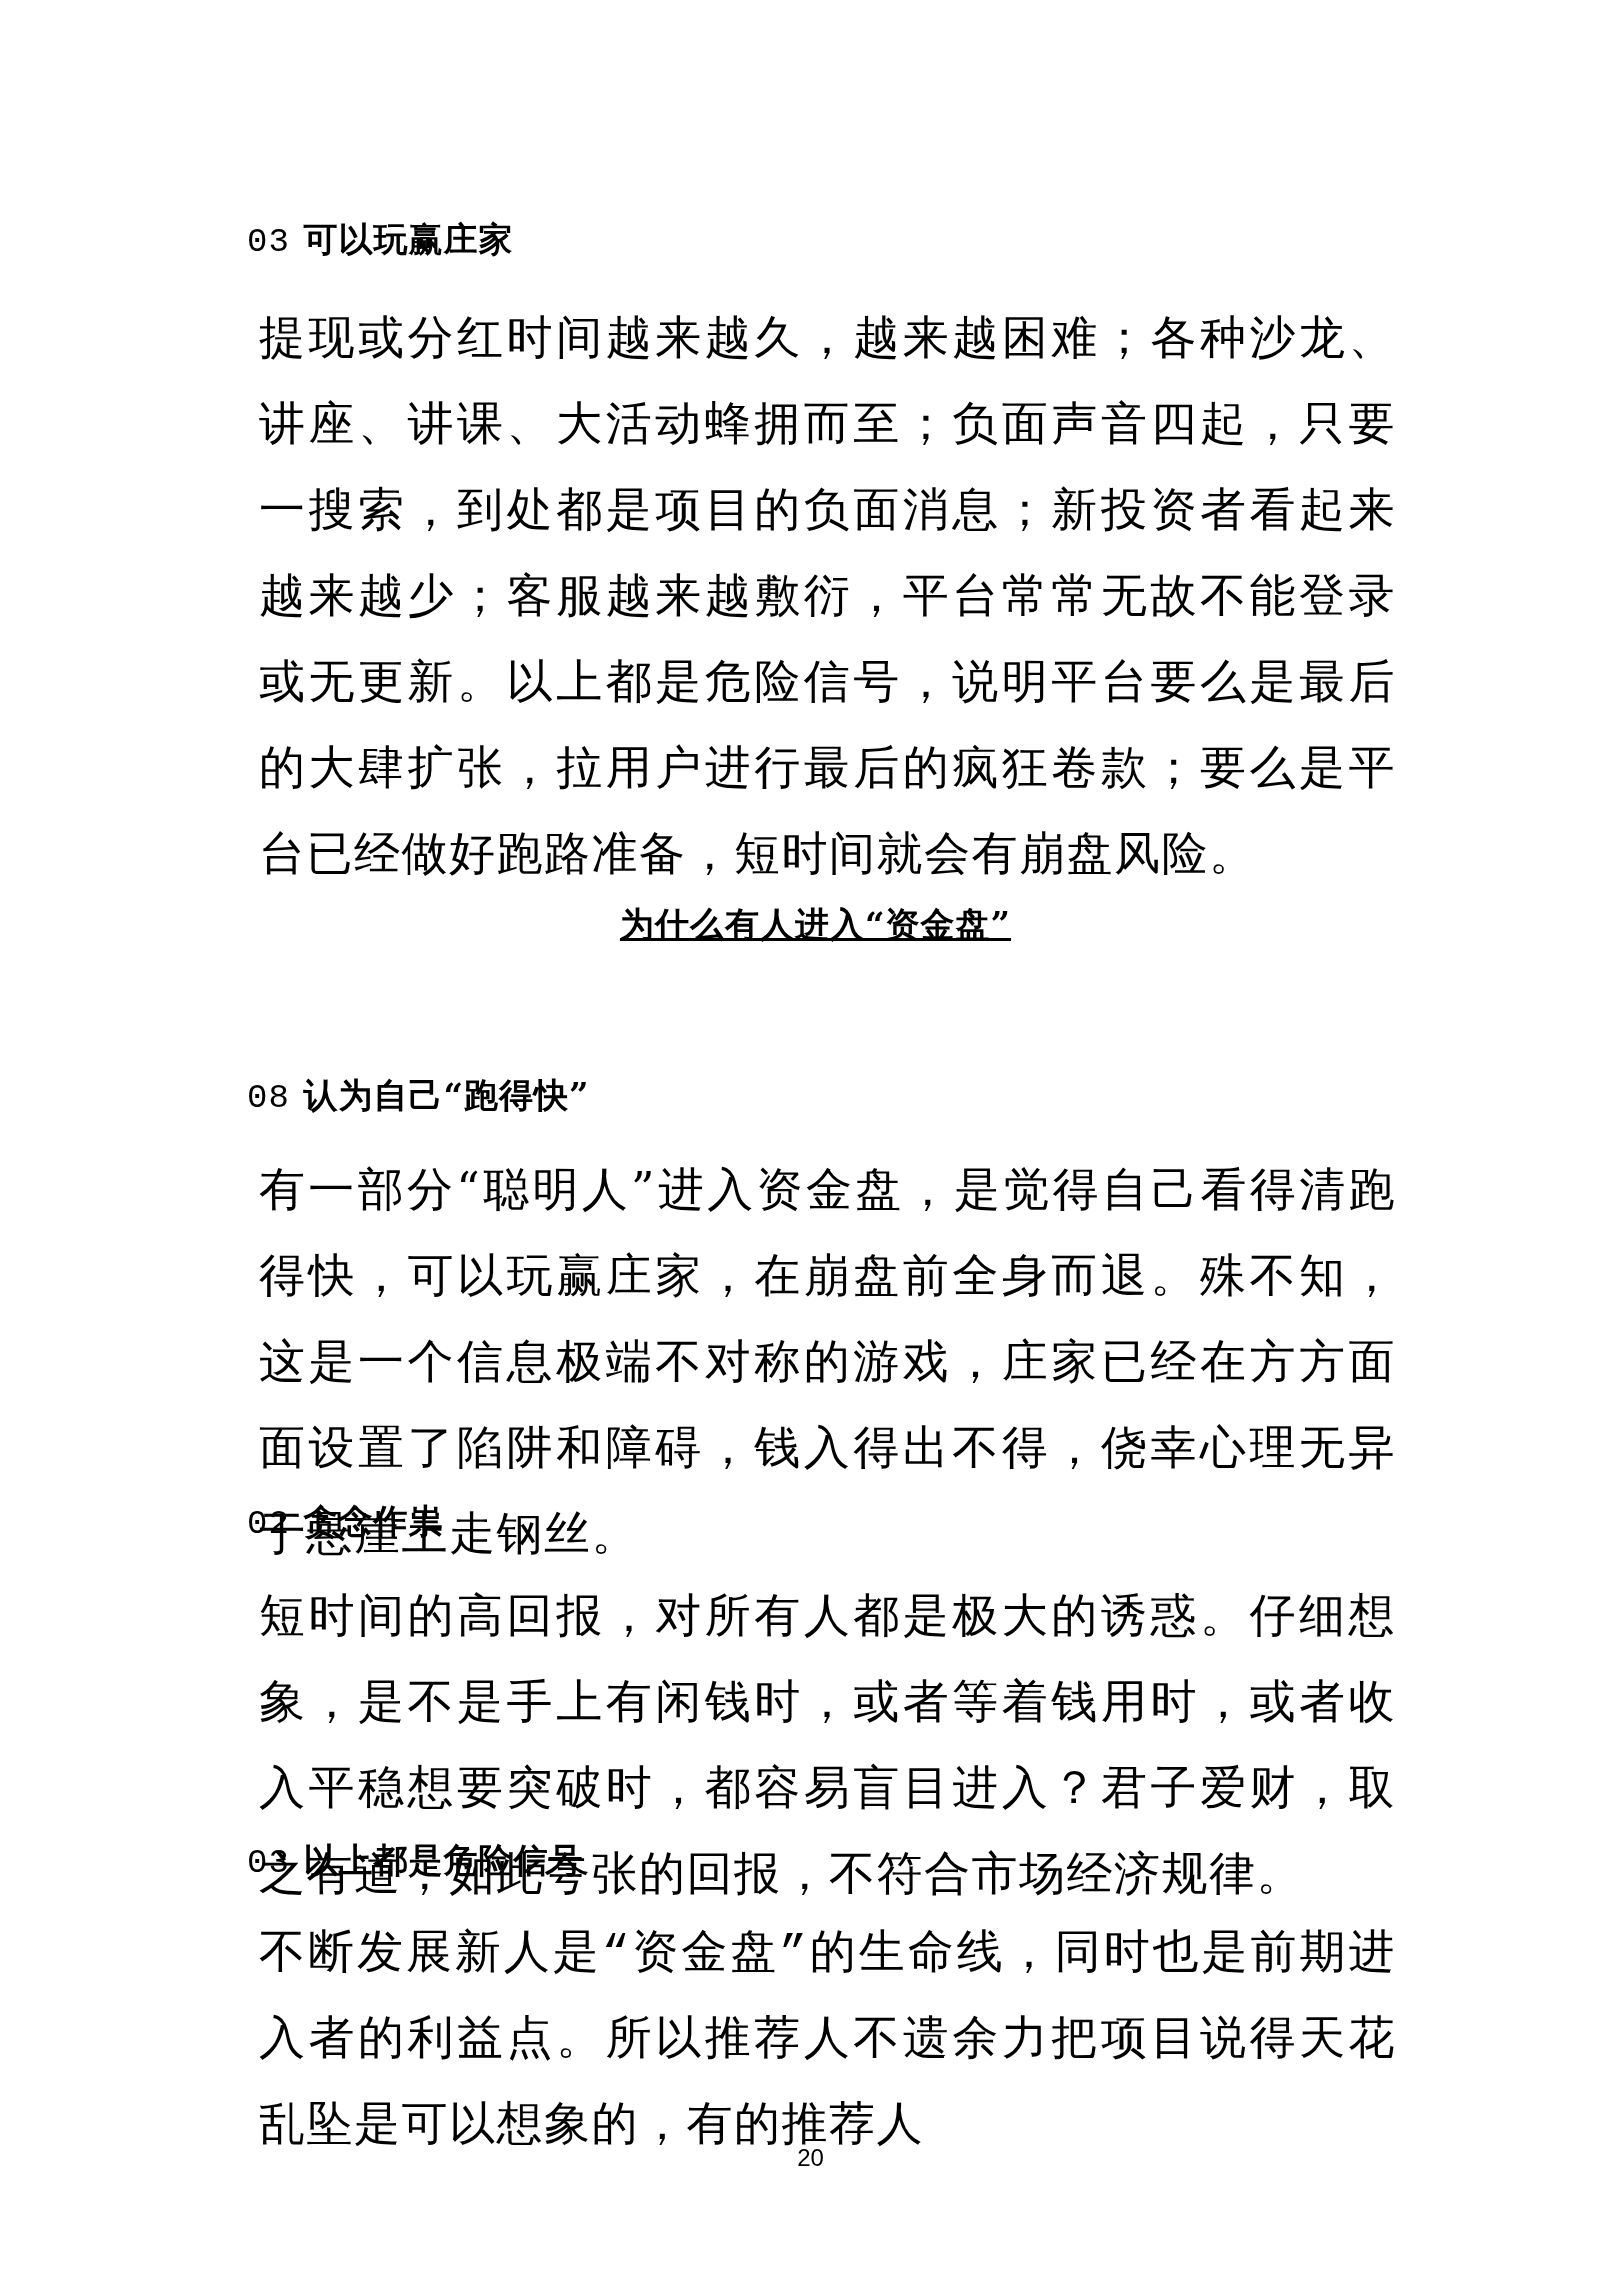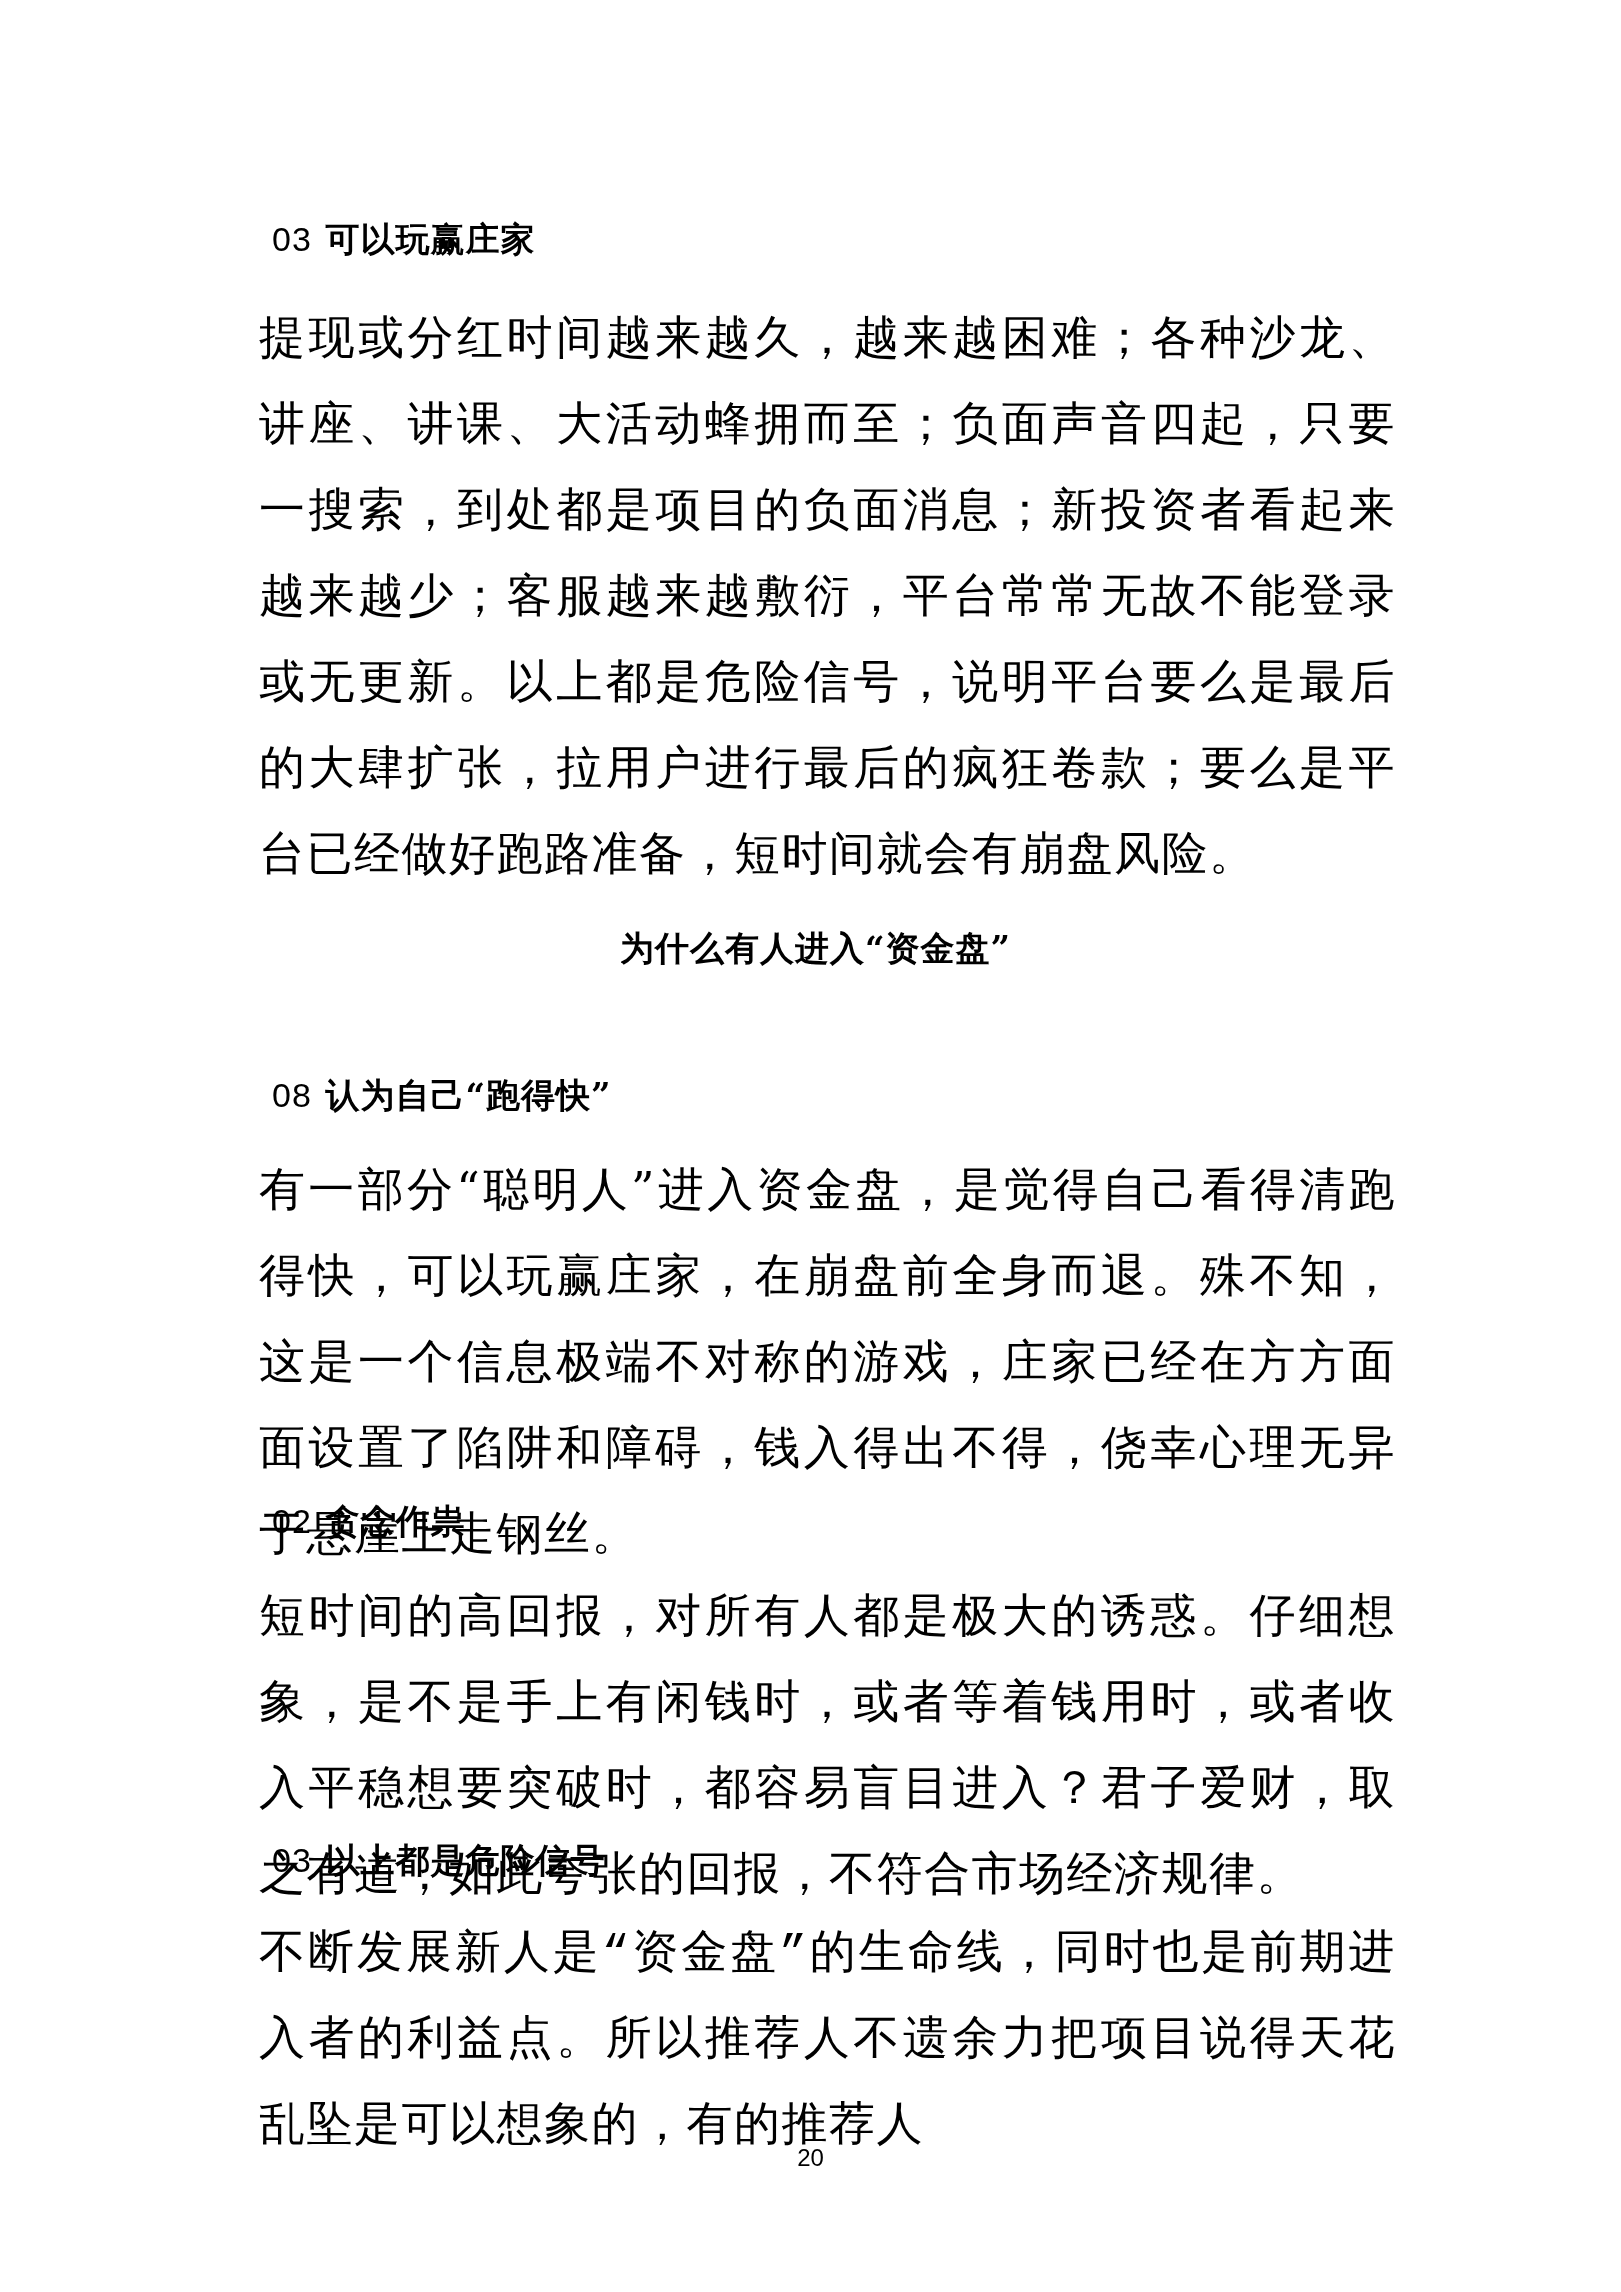--- a/index.html
+++ b/index.html
@@ -31,24 +31,23 @@
     .sub-heading {
       position: absolute;
       left: 0;
       font-size: 34px;
       font-weight: bold;
       line-height: 43px;
       white-space: nowrap;
       letter-spacing: 1px;
     }
     .sub-heading .num {
-      font-family: Liberation Sans, sans-serif;
+      font-family: Liberation Mono, monospace;
       font-weight: normal;
       margin-right: 13.7px;
-      margin-left: 25px;
     }
     .para {
       position: absolute;
       left: 0;
       width: 1137px;
       font-size: 46px;
       line-height: 86px;
       text-align: justify;
       text-align-last: left;
       letter-spacing: 1.5px;
@@ -81,21 +80,21 @@
 
 <div class="page">
   <div class="content">
 
     <div class="sub-heading" style="top: 218px;">
       <span class="num">03</span><span>可以玩赢庄家</span>
     </div>
 
     <p class="para" style="top: 282px;">提现或分红时间越来越久，越来越困难；各种沙龙、讲座、讲课、大活动蜂拥而至；负面声音四起，只要一搜索，到处都是项目的负面消息；新投资者看起来越来越少；客服越来越敷衍，平台常常无故不能登录或无更新。以上都是危险信号，说明平台要么是最后的大肆扩张，拉用户进行最后的疯狂卷款；要么是平台已经做好跑路准备，短时间就会有崩盘风险。</p>
 
-    <div class="section-title" style="top: 927px;">为什么有人进入“资金盘”</div>
+    <div class="section-title" style="top: 903px; text-decoration: underline;">为什么有人进入“资金盘”</div>
 
     <div class="sub-heading" style="top: 1074px;">
       <span class="num">08</span><span>认为自己“跑得快”</span>
     </div>
 
     <p class="para" style="top: 1134px;">有一部分“聪明人”进入资金盘，是觉得自己看得清跑得快，可以玩赢庄家，在崩盘前全身而退。殊不知，这是一个信息极端不对称的游戏，庄家已经在方方面面设置了陷阱和障碍，钱入得出不得，侥幸心理无异于悬崖上走钢丝。</p>
 
     <div class="sub-heading" style="top: 1500px;">
       <span class="num">02</span><span>贪念作祟</span>
     </div>

